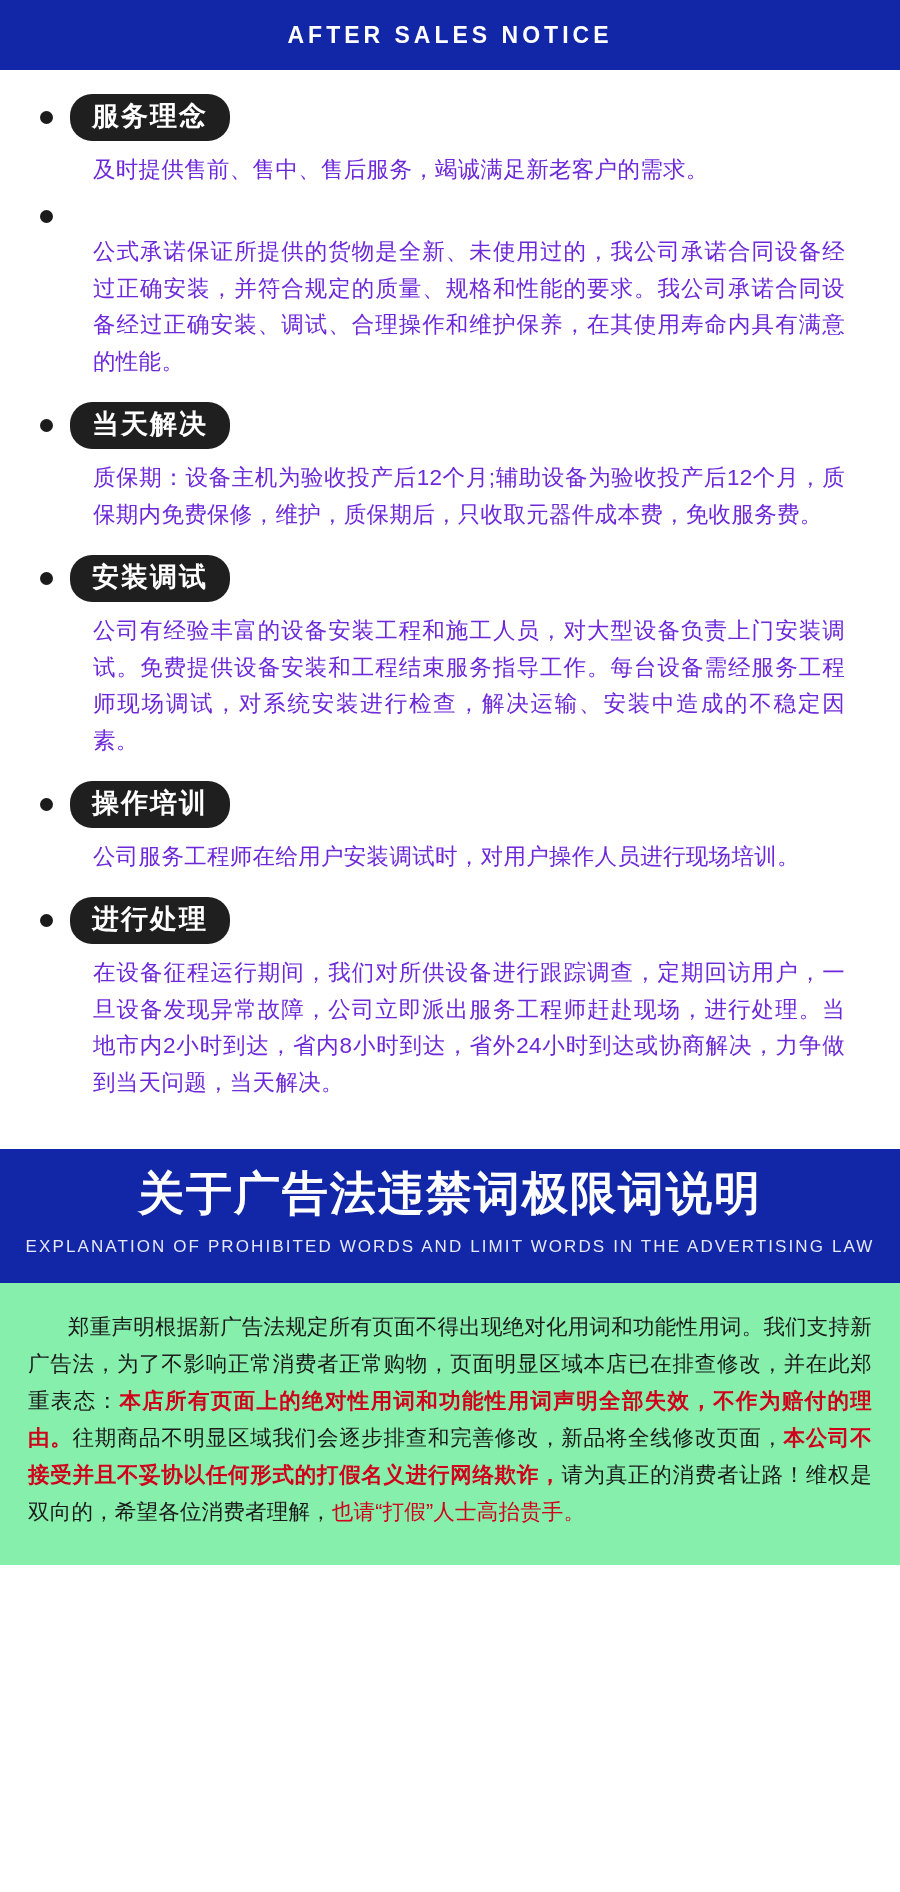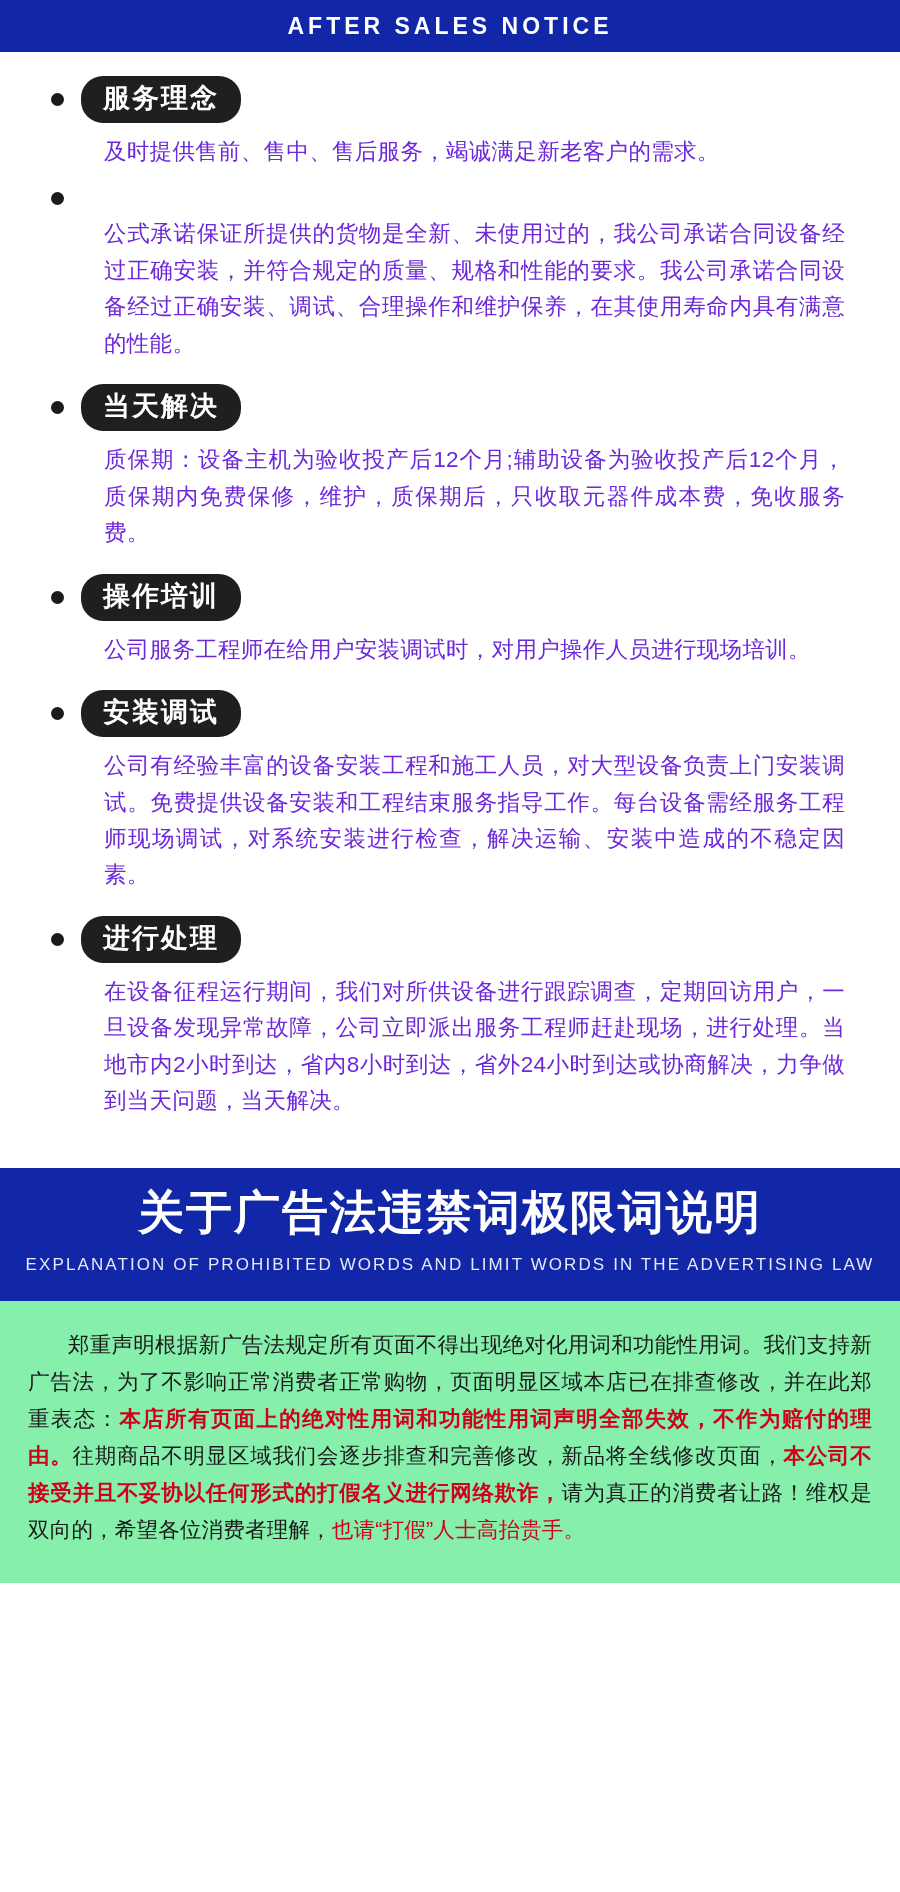--- a/index.html
+++ b/index.html
@@ -14,40 +14,39 @@
   }
   .page {
     width: 900px;
     position: relative;
     overflow: hidden;
   }
 
   
   .header-bar {
     background: #1226a8;
-    height: 52px;
+    height: 70px;
     display: flex;
     align-items: center;
     justify-content: center;
   }
   .header-title {
     color: #ffffff;
     font-size: 23px;
     letter-spacing: 4px;
     font-weight: bold;
   }
 
   
   .service-section {
     background: #ffffff;
     padding: 24px 0 26px 0;
   }
   .service-item {
     margin-bottom: 22px;
-    margin-left: 11px;
   }
   .service-head {
     display: flex;
     align-items: center;
     padding-left: 40px;
   }
   .bullet {
     width: 13px;
     height: 13px;
     border-radius: 50%;
@@ -139,31 +138,31 @@
       <div class="service-head">
         <span class="bullet"></span>
         <span class="pill">当天解决</span>
       </div>
       <div class="service-body">质保期：设备主机为验收投产后12个月;辅助设备为验收投产后12个月，质保期内免费保修，维护，质保期后，只收取元器件成本费，免收服务费。</div>
     </div>
 
     <div class="service-item">
       <div class="service-head">
         <span class="bullet"></span>
-        <span class="pill">操作培训</span>
+        <span class="pill">安装调试</span>
       </div>
-      <div class="service-body">公司服务工程师在给用户安装调试时，对用户操作人员进行现场培训。</div>
+      <div class="service-body">公司有经验丰富的设备安装工程和施工人员，对大型设备负责上门安装调试。免费提供设备安装和工程结束服务指导工作。每台设备需经服务工程师现场调试，对系统安装进行检查，解决运输、安装中造成的不稳定因素。</div>
     </div>
 
     <div class="service-item">
       <div class="service-head">
         <span class="bullet"></span>
-        <span class="pill">安装调试</span>
+        <span class="pill">操作培训</span>
       </div>
-      <div class="service-body">公司有经验丰富的设备安装工程和施工人员，对大型设备负责上门安装调试。免费提供设备安装和工程结束服务指导工作。每台设备需经服务工程师现场调试，对系统安装进行检查，解决运输、安装中造成的不稳定因素。</div>
+      <div class="service-body">公司服务工程师在给用户安装调试时，对用户操作人员进行现场培训。</div>
     </div>
 
     <div class="service-item">
       <div class="service-head">
         <span class="bullet"></span>
         <span class="pill">进行处理</span>
       </div>
       <div class="service-body">在设备征程运行期间，我们对所供设备进行跟踪调查，定期回访用户，一旦设备发现异常故障，公司立即派出服务工程师赶赴现场，进行处理。当地市内2小时到达，省内8小时到达，省外24小时到达或协商解决，力争做到当天问题，当天解决。</div>
     </div>
 

